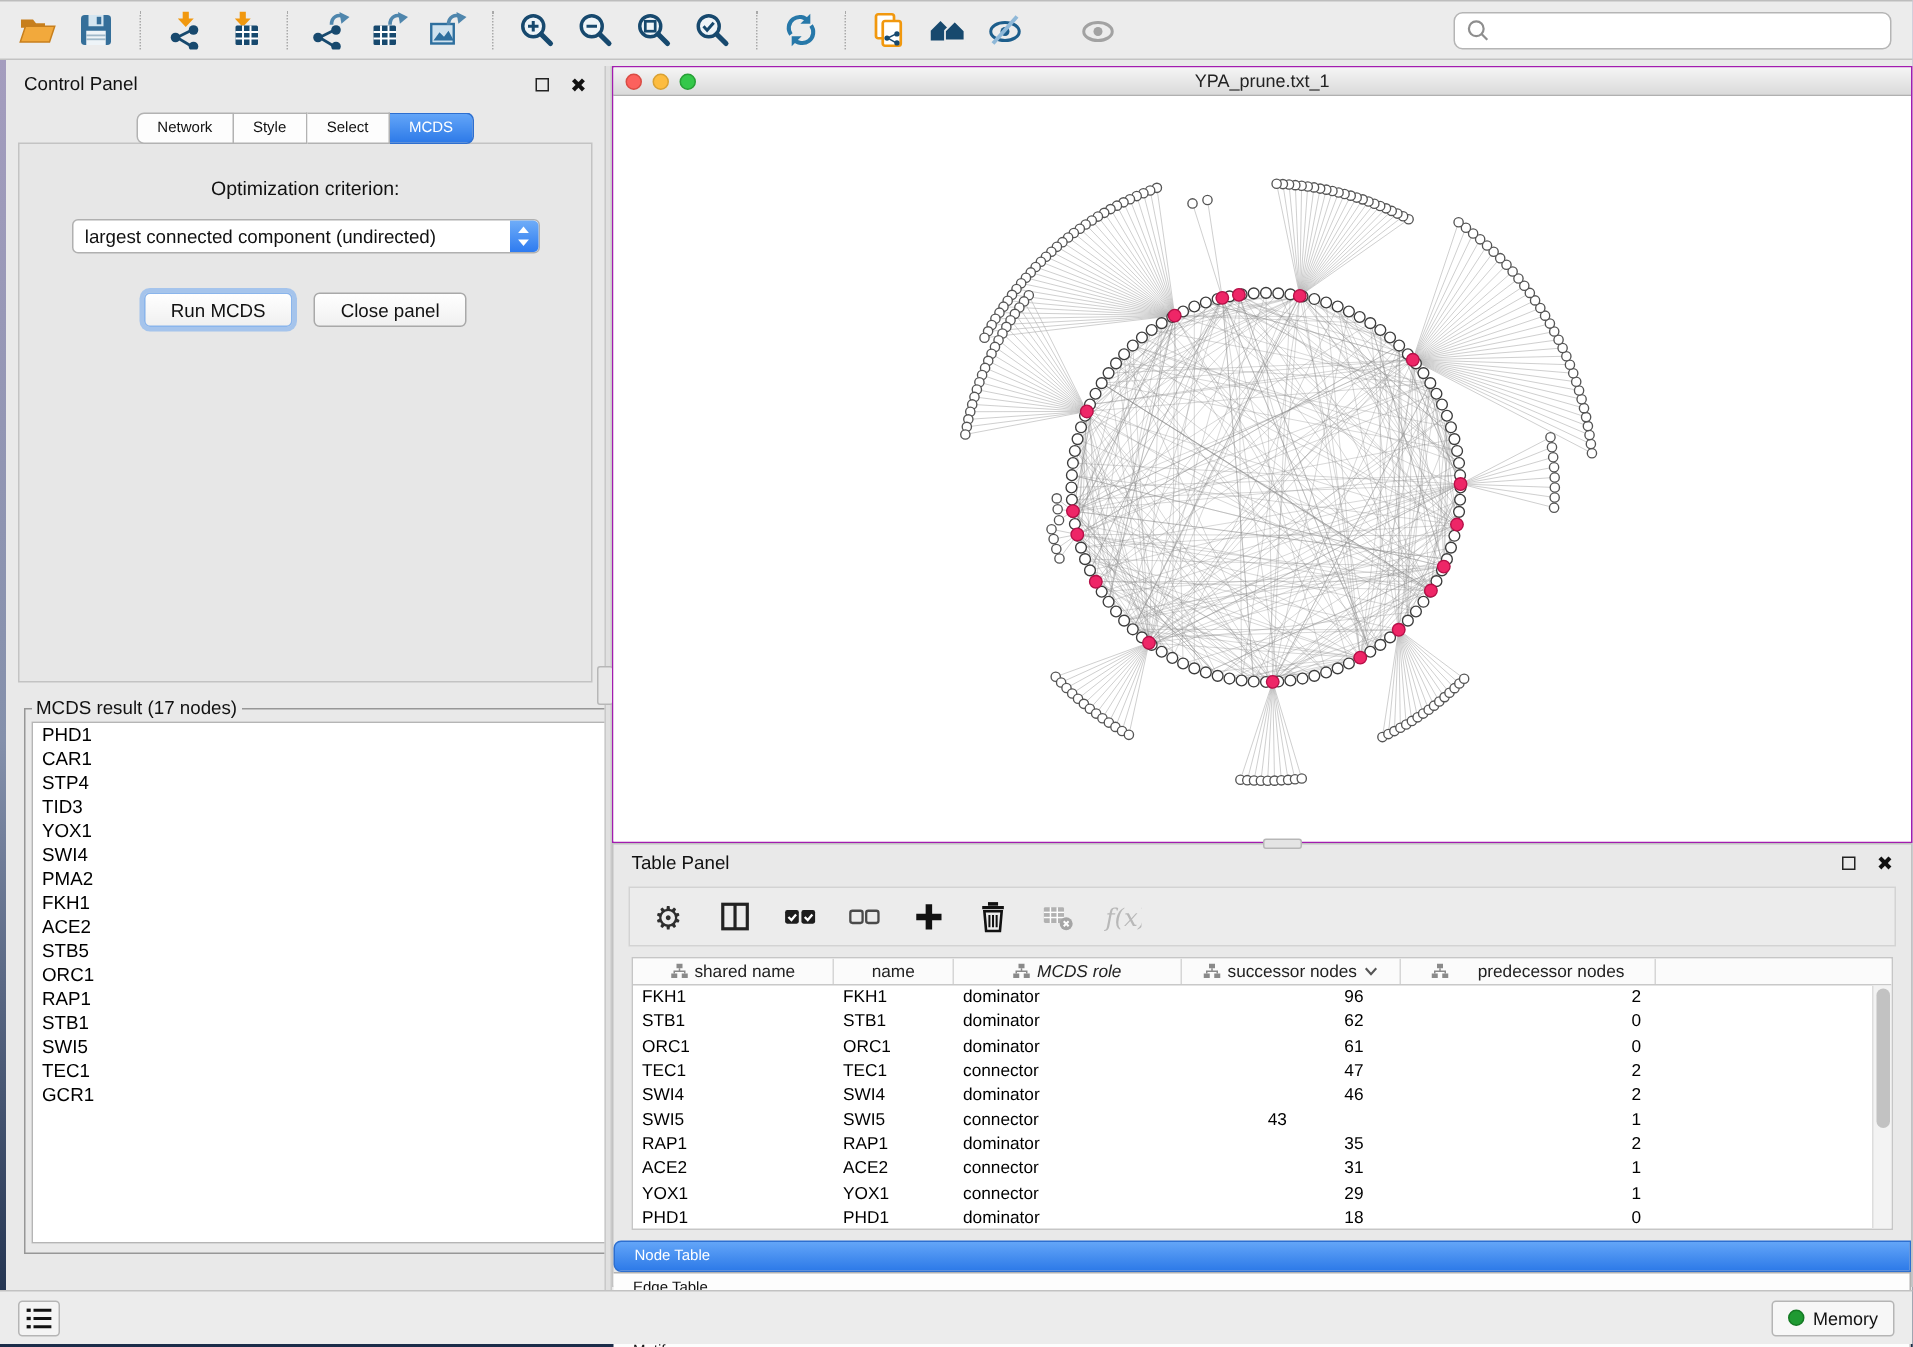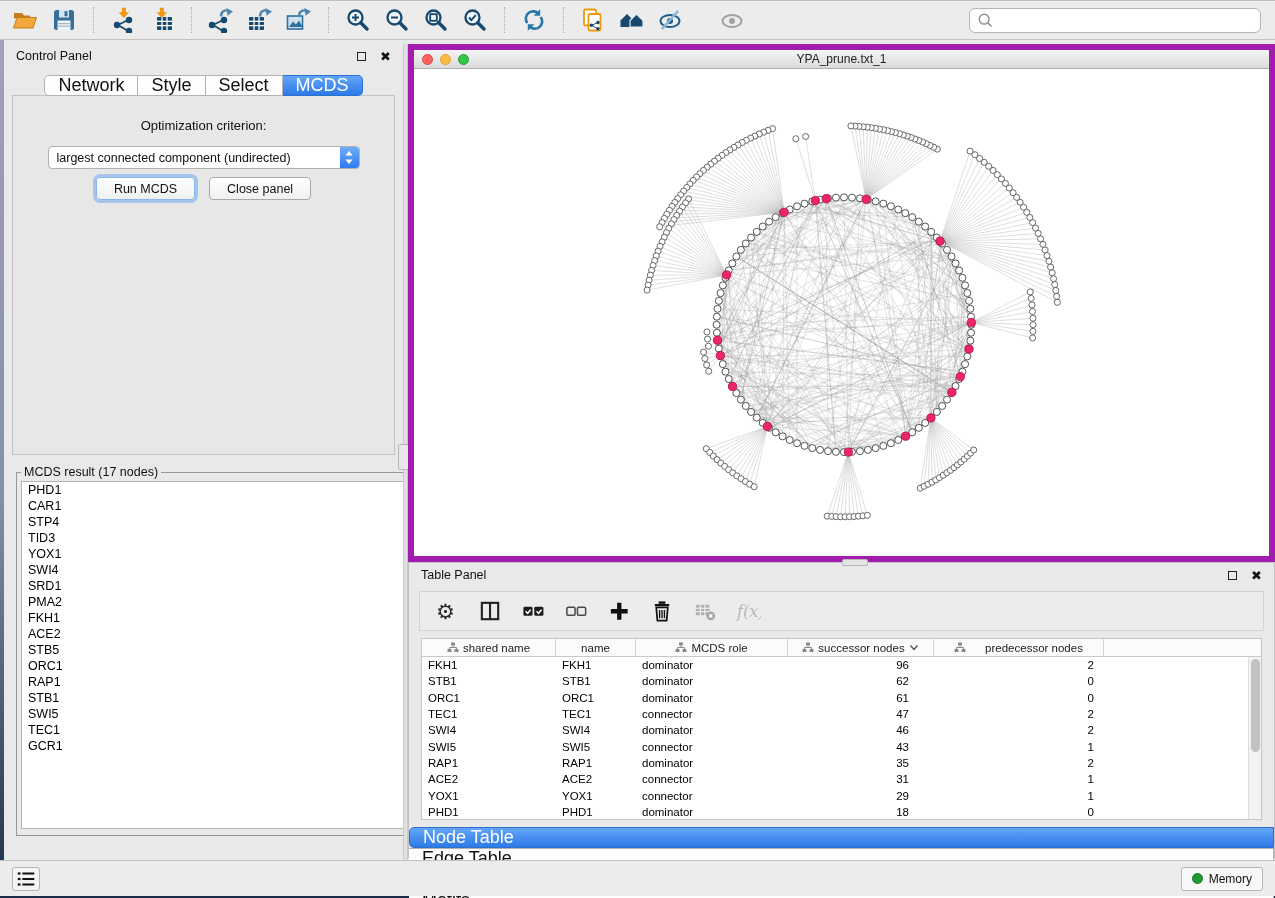--- a/index.html
+++ b/index.html
@@ -20,51 +20,51 @@
 
   .content { position:absolute; left:4px; top:40px; right:0; bottom:38px; background:#e9e9e9; }
 
   
   .control-panel { position:absolute; left:0; top:4px; width:399px; bottom:0; background:#e9e9e9; }
   .panel-titlebar { height:24px; display:flex; align-items:center; padding:0 12px; font-size:12.5px; color:#111; }
   .panel-titlebar .t { flex:1; }
   .float-box { width:9px; height:9px; border:1.5px solid #222; margin-right:14px; display:inline-block; }
   .close-x { font-size:13px; font-weight:bold; color:#111; line-height:9px; }
   .tabs-row { display:flex; justify-content:center; margin-top:7px; position:relative; z-index:2; }
-  .tab { height:21px; padding:0 13px; display:flex; align-items:center; font-size:18px; color:#111;
+  .tab { height:21px; padding:0 13px; display:flex; align-items:center; font-size:10px; color:#111;
     background:#fdfdfd; border:1px solid #b2b2b2; border-left-width:0; }
   .tab:first-child { border-left-width:1px; border-radius:5px 0 0 5px; }
   .tab:last-child { border-radius:0 5px 5px 0; }
   .tab.active { background:linear-gradient(180deg,#63a5f8,#2d7ae8); color:#fff; border-color:#2d6fd0; }
   .mcds-pane { margin:-1px 8px 0 8px; height:360px; border:1px solid #c3c3c3; background:#e7e7e7;
     display:flex; flex-direction:column; align-items:center; }
   .crit-label { margin-top:22px; font-size:13px; color:#111; }
   .select { margin-top:13px; width:312px; height:23px; background:#fff; border:1px solid #b0b0b0; border-radius:4px;
     display:flex; align-items:center; font-size:12.5px; color:#111; }
   .select .val { flex:1; padding-left:8px; white-space:nowrap; overflow:hidden; }
   .select .step { width:19px; align-self:stretch; background:linear-gradient(180deg,#6fadf8,#2e7bf0);
     border-radius:0 3.5px 3.5px 0; display:flex; align-items:center; justify-content:center; }
-  .btn-row { margin-top:8px; display:flex; gap:14px; }
+  .btn-row { margin-top:26px; display:flex; gap:14px; }
   .btn { height:23px; padding:0 17px; font-size:12.5px; color:#111; background:linear-gradient(180deg,#ffffff,#f0f0f0);
     border:1px solid #a9a9a9; border-radius:4px; display:flex; align-items:center; }
   .btn.focus { border-color:#8ab5ec; box-shadow:0 0 0 3px rgba(112,168,240,.55); }
   fieldset.result-box { margin:10px 10px 0 12px; width:428px; height:371px; border:1px solid #979797; padding:2px 4px 6px 4px; }
   fieldset.result-box legend { font-size:12.5px; padding:0 3px; color:#111; }
   .result-list { position:relative; width:100%; height:100%; background:#fff; border:1px solid #b5b5b5; overflow:hidden; }
   .result-scroll { position:absolute; top:1px; right:1px; bottom:1px; width:13px; background:#efefef; border-left:1px solid #dcdcdc; }
   .list-item { font-size:12.5px; line-height:16px; padding-left:6px; color:#000; }
 
   .v-splitter { position:absolute; left:399px; width:5px; top:4px; bottom:0; background:#e0e0e0;
     border-left:1px solid #c9c9c9; border-right:1px solid #c9c9c9; }
   .v-handle { position:absolute; left:-6px; top:400px; width:11px; height:26px; background:#e8e8e8;
     border:1px solid #b7b7b7; border-radius:2px; }
 
   
   .right-area { position:absolute; left:404px; right:0; top:4px; bottom:0; }
-  .network-frame { position:absolute; left:0; right:0; top:0; height:518px; background:#fff; border:6px solid #a21caf; }
+  .network-frame { position:absolute; left:0; right:0; top:0; height:518px; background:#fff; border:1px solid #a21caf; }
   .net-titlebar { height:19px; background:linear-gradient(180deg,#f5f5f5,#dadada); border-bottom:1px solid #b0b0b0;
     display:flex; align-items:center; position:relative; }
   .lights { display:flex; gap:7px; padding-left:8px; }
   .light { width:11px; height:11px; border-radius:50%; }
   .net-title { position:absolute; left:0; right:0; text-align:center; font-size:12px; color:#222; }
   .net-canvas { position:absolute; left:0; right:0; top:19px; bottom:0; background:#fff; }
   .net-canvas svg { width:100%; height:100%; }
 
   .table-panel { position:absolute; left:0; right:0; top:518px; bottom:2px; background:#e9e9e9; border:1px solid #c2c2c2; }
   .h-handle { position:absolute; top:-4px; left:50%; width:26px; height:7px; background:#e4e4e4; border:1px solid #b7b7b7; border-radius:2px; }
@@ -313,21 +313,20 @@
     <fieldset class="result-box">
       <legend>MCDS result (17 nodes)</legend>
       <div class="result-list" id="result-list">
         <div class="result-scroll"></div>
       <div class="list-item">PHD1</div>
           <div class="list-item">CAR1</div>
           <div class="list-item">STP4</div>
           <div class="list-item">TID3</div>
           <div class="list-item">YOX1</div>
           <div class="list-item">SWI4</div>
-          <div class="list-item">SRD1</div>
           <div class="list-item">PMA2</div>
           <div class="list-item">FKH1</div>
           <div class="list-item">ACE2</div>
           <div class="list-item">STB5</div>
           <div class="list-item">ORC1</div>
           <div class="list-item">RAP1</div>
           <div class="list-item">STB1</div>
           <div class="list-item">SWI5</div>
           <div class="list-item">TEC1</div>
           <div class="list-item">GCR1</div>
@@ -1255,21 +1254,21 @@
                   <rect x="0.5" y="7" width="4" height="3"></rect>
                   <rect x="7.5" y="7" width="4" height="3"></rect>
                 </g>
                 <path d="M6 3.5v2M2.5 7V5.5h7V7" stroke="#8a8a8a" fill="none"></path>
               </svg>
               <span>shared name</span>
             </div>
             <div class="th" style="width: 80px;">
               <span>name</span>
             </div>
-            <div class="th" style="width: 152px;">
+            <div class="th" style="width: 152px; font-style: italic;">
               <svg width="12" height="11" viewBox="0 0 12 11">
                 <g fill="#8a8a8a">
                   <rect x="4" y="0.5" width="4" height="3"></rect>
                   <rect x="0.5" y="7" width="4" height="3"></rect>
                   <rect x="7.5" y="7" width="4" height="3"></rect>
                 </g>
                 <path d="M6 3.5v2M2.5 7V5.5h7V7" stroke="#8a8a8a" fill="none"></path>
               </svg>
               <span>MCDS role</span>
             </div>
@@ -1332,21 +1331,21 @@
               <div class="td" style="width: 134px;">SWI4</div>
               <div class="td" style="width: 80px;">SWI4</div>
               <div class="td" style="width: 152px;">dominator</div>
               <div class="td num" style="width: 146px;">46</div>
               <div class="td num2" style="width: 170px;">2</div>
             </div>
             <div class="trow">
               <div class="td" style="width: 134px;">SWI5</div>
               <div class="td" style="width: 80px;">SWI5</div>
               <div class="td" style="width: 152px;">connector</div>
-              <div class="td num" style="width: 146px;">43</div>
+              <div class="td num" style="width: 146px; text-align: center;">43</div>
               <div class="td num2" style="width: 170px;">1</div>
             </div>
             <div class="trow">
               <div class="td" style="width: 134px;">RAP1</div>
               <div class="td" style="width: 80px;">RAP1</div>
               <div class="td" style="width: 152px;">dominator</div>
               <div class="td num" style="width: 146px;">35</div>
               <div class="td num2" style="width: 170px;">2</div>
             </div>
             <div class="trow">

